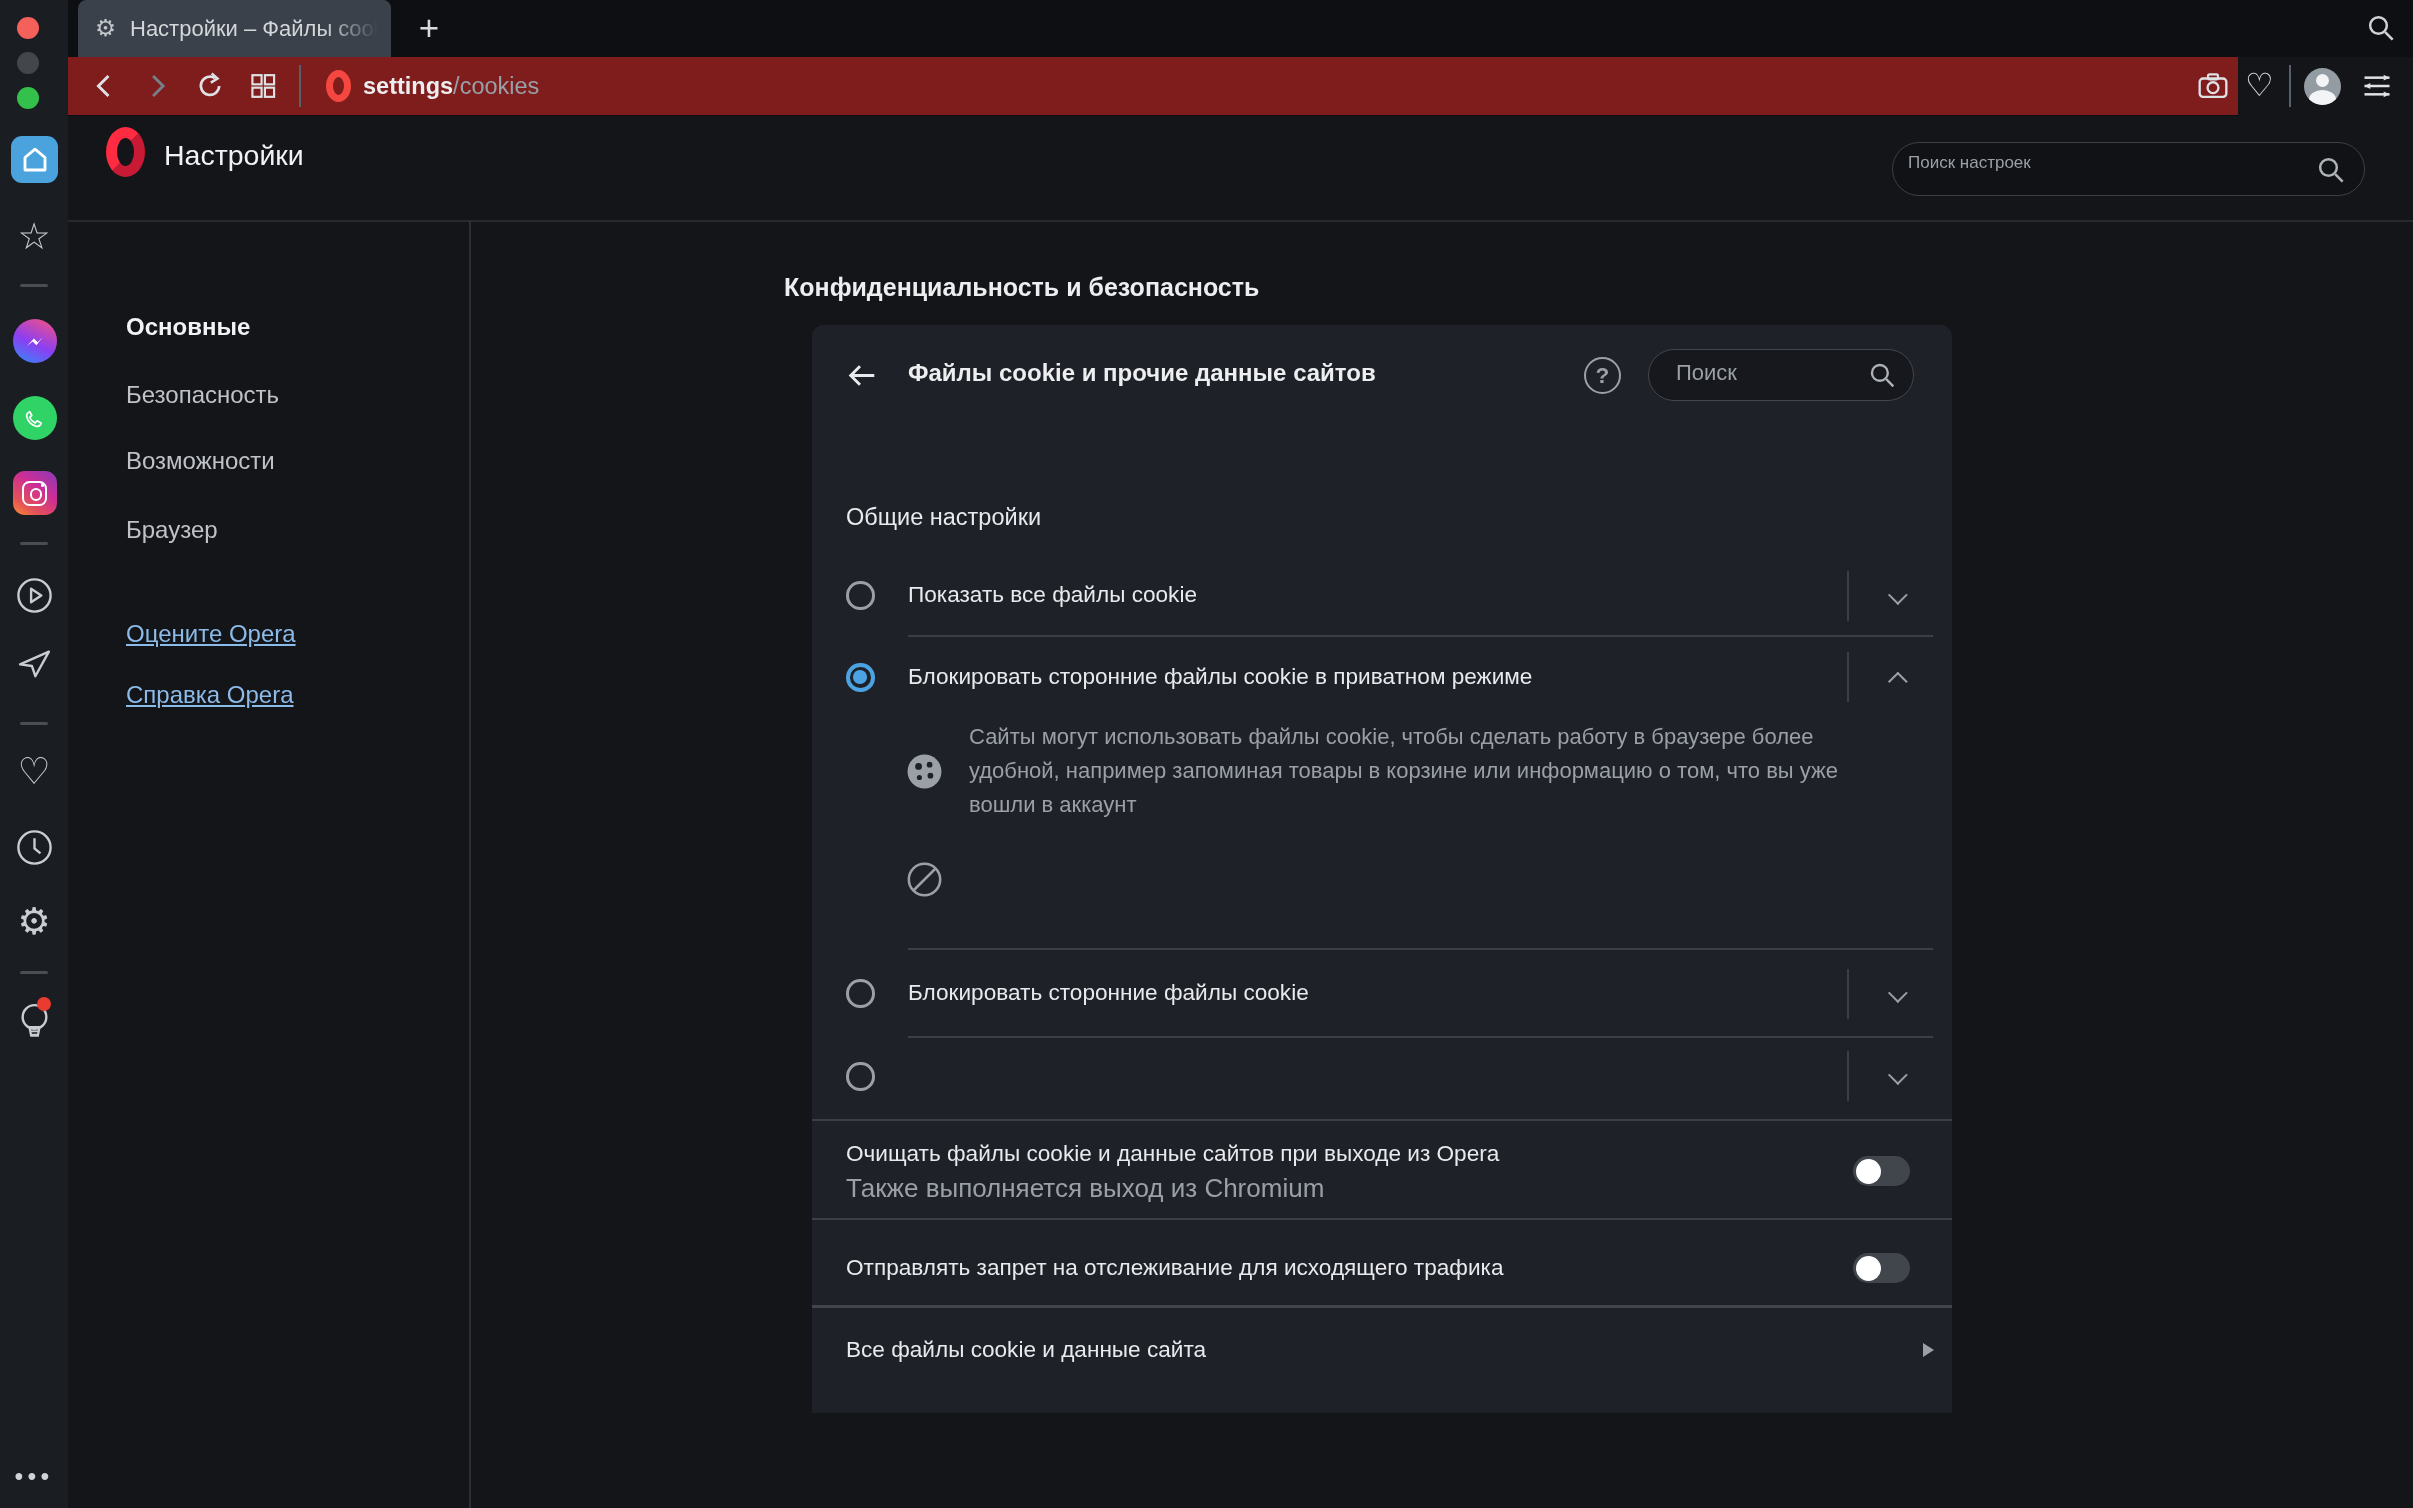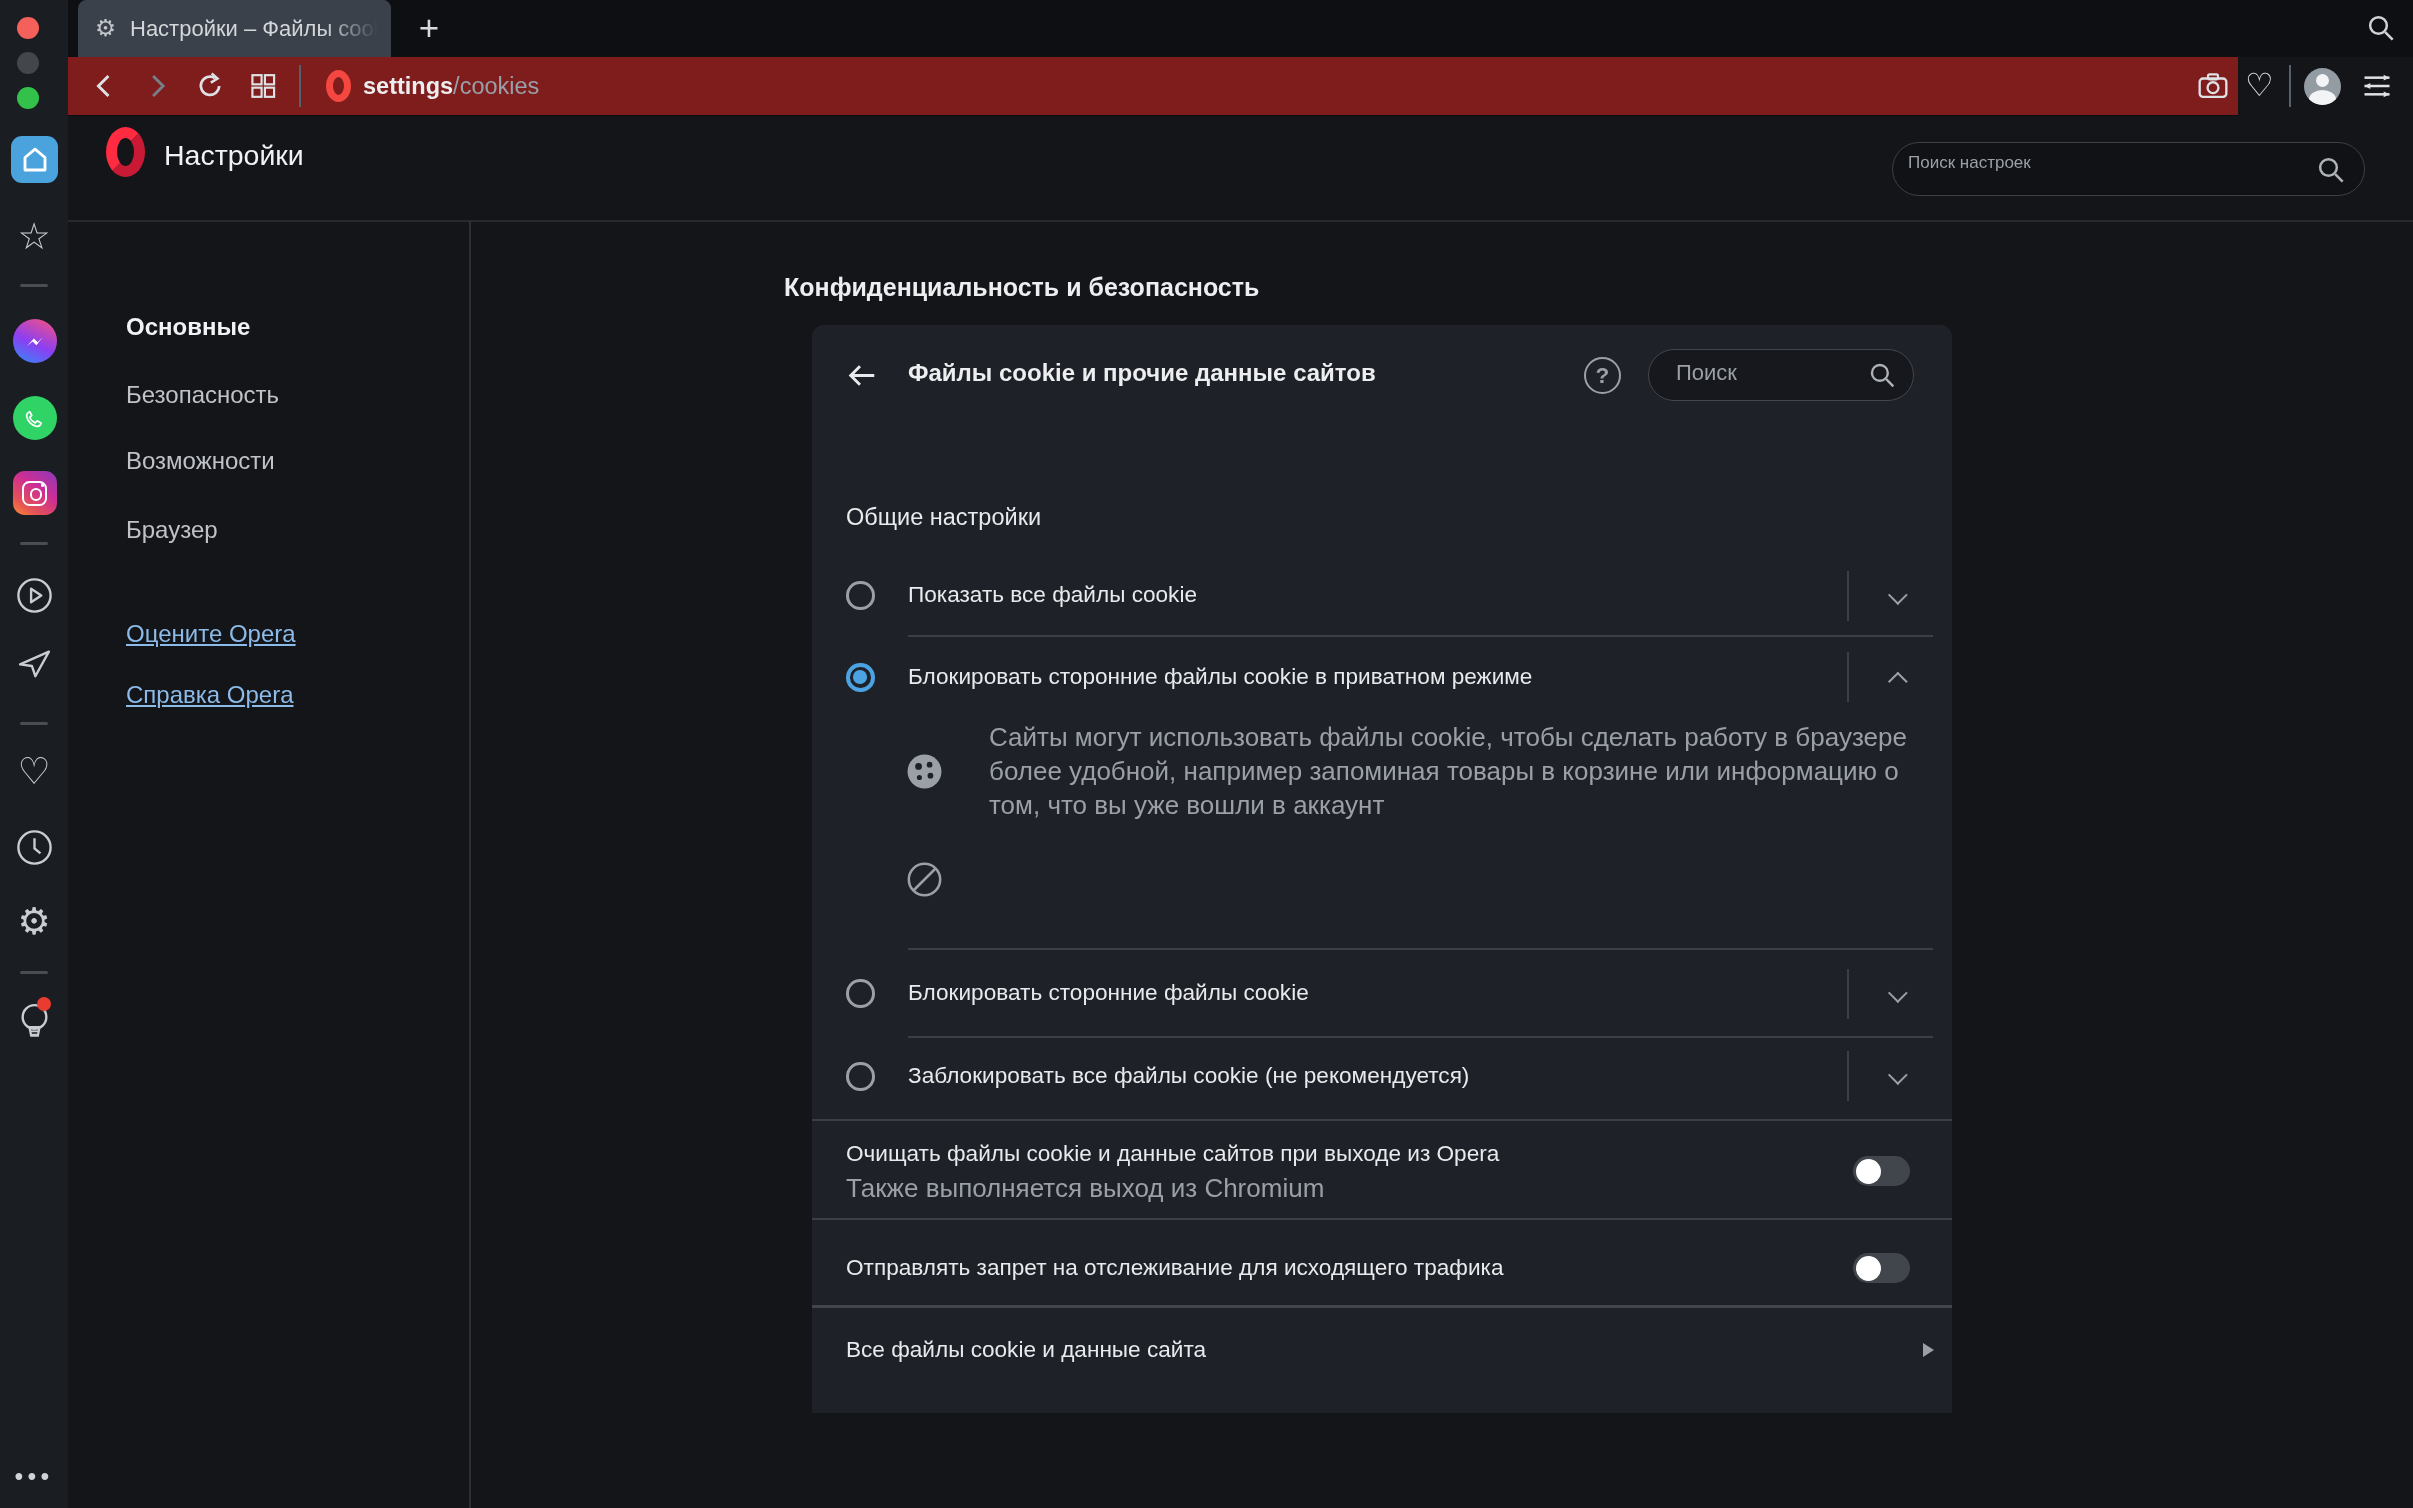--- a/index.html
+++ b/index.html
@@ -104,21 +104,21 @@
   .mini-vdiv { position:absolute; left:1035px; width:1.7px; height:50px; background:#3b3f45; }
   .chev { position:absolute; left:1077px; width:18.4px; height:18.4px; }
   .chev::before { content:""; position:absolute; left:1.7px; top:2.5px; width:11.7px; height:11.7px;
     border-right:2.5px solid #9aa0a6; border-bottom:2.5px solid #9aa0a6; transform:rotate(45deg); }
   .chev.up::before { transform:rotate(-135deg); top:7.5px; }
   .h-div { position:absolute; left:96px; width:1025px; height:1.7px; background:#3b3f45; }
   .h-div.full { left:0; width:1140px; }
   .h-div.thick { height:2.5px; background:#41464d; }
 
   .desc-ic { position:absolute; left:93px; color:#9aa0a6; }
-  .desc-text { position:absolute; left:157px; width:939px; font-size:26px; line-height:34px; color:#9aa0a6;margin-left:20px; }
+  .desc-text { position:absolute; left:157px; width:939px; font-size:22px; line-height:34px; color:#9aa0a6; }
   .desc-text p + p { margin-top:22.6px; }
 
   .tgl-label { position:absolute; left:34px; font-size:22.6px; line-height:28.5px; color:#e8eaed; }
   .tgl-sub { position:absolute; left:34px; font-size:26px; line-height:27px; color:#9aa0a6; }
   .toggle { position:absolute; left:1041px; width:57px; height:30px; border-radius:15px; background:#41464c; }
   .toggle::after { content:""; position:absolute; left:2.5px; top:2.5px; width:25px; height:25px;
     border-radius:50%; background:#ffffff; }
   .tri-right { position:absolute; left:1111px; width:0; height:0;
     border-left:11px solid #9aa0a6; border-top:7.5px solid transparent; border-bottom:7.5px solid transparent; }
 
@@ -334,21 +334,20 @@
     </div>
     <div class="h-div" style="top:623px"></div>
 
     <div class="radio" style="top:654px"></div>
     <div class="row-label" style="top:654px">Блокировать сторонние файлы cookie</div>
     <div class="mini-vdiv" style="top:644px"></div>
     <div class="chev" style="top:658px"></div>
     <div class="h-div" style="top:711px"></div>
 
     <div class="radio" style="top:737px"></div>
-    <div class="row-label" style="top:737px">Заблокировать все файлы cookie (не рекомендуется)</div>
     <div class="mini-vdiv" style="top:726px"></div>
     <div class="chev" style="top:740px"></div>
     <div class="h-div full" style="top:794px"></div>
 
     <div class="tgl-label" style="top:815px">Очищать файлы cookie и данные сайтов при выходе из Opera</div>
     <div class="tgl-sub" style="top:850px">Также выполняется выход из Chromium</div>
     <div class="toggle" style="top:831px"></div>
     <div class="h-div full" style="top:893px"></div>
 
     <div class="tgl-label" style="top:929px">Отправлять запрет на отслеживание для исходящего трафика</div>

